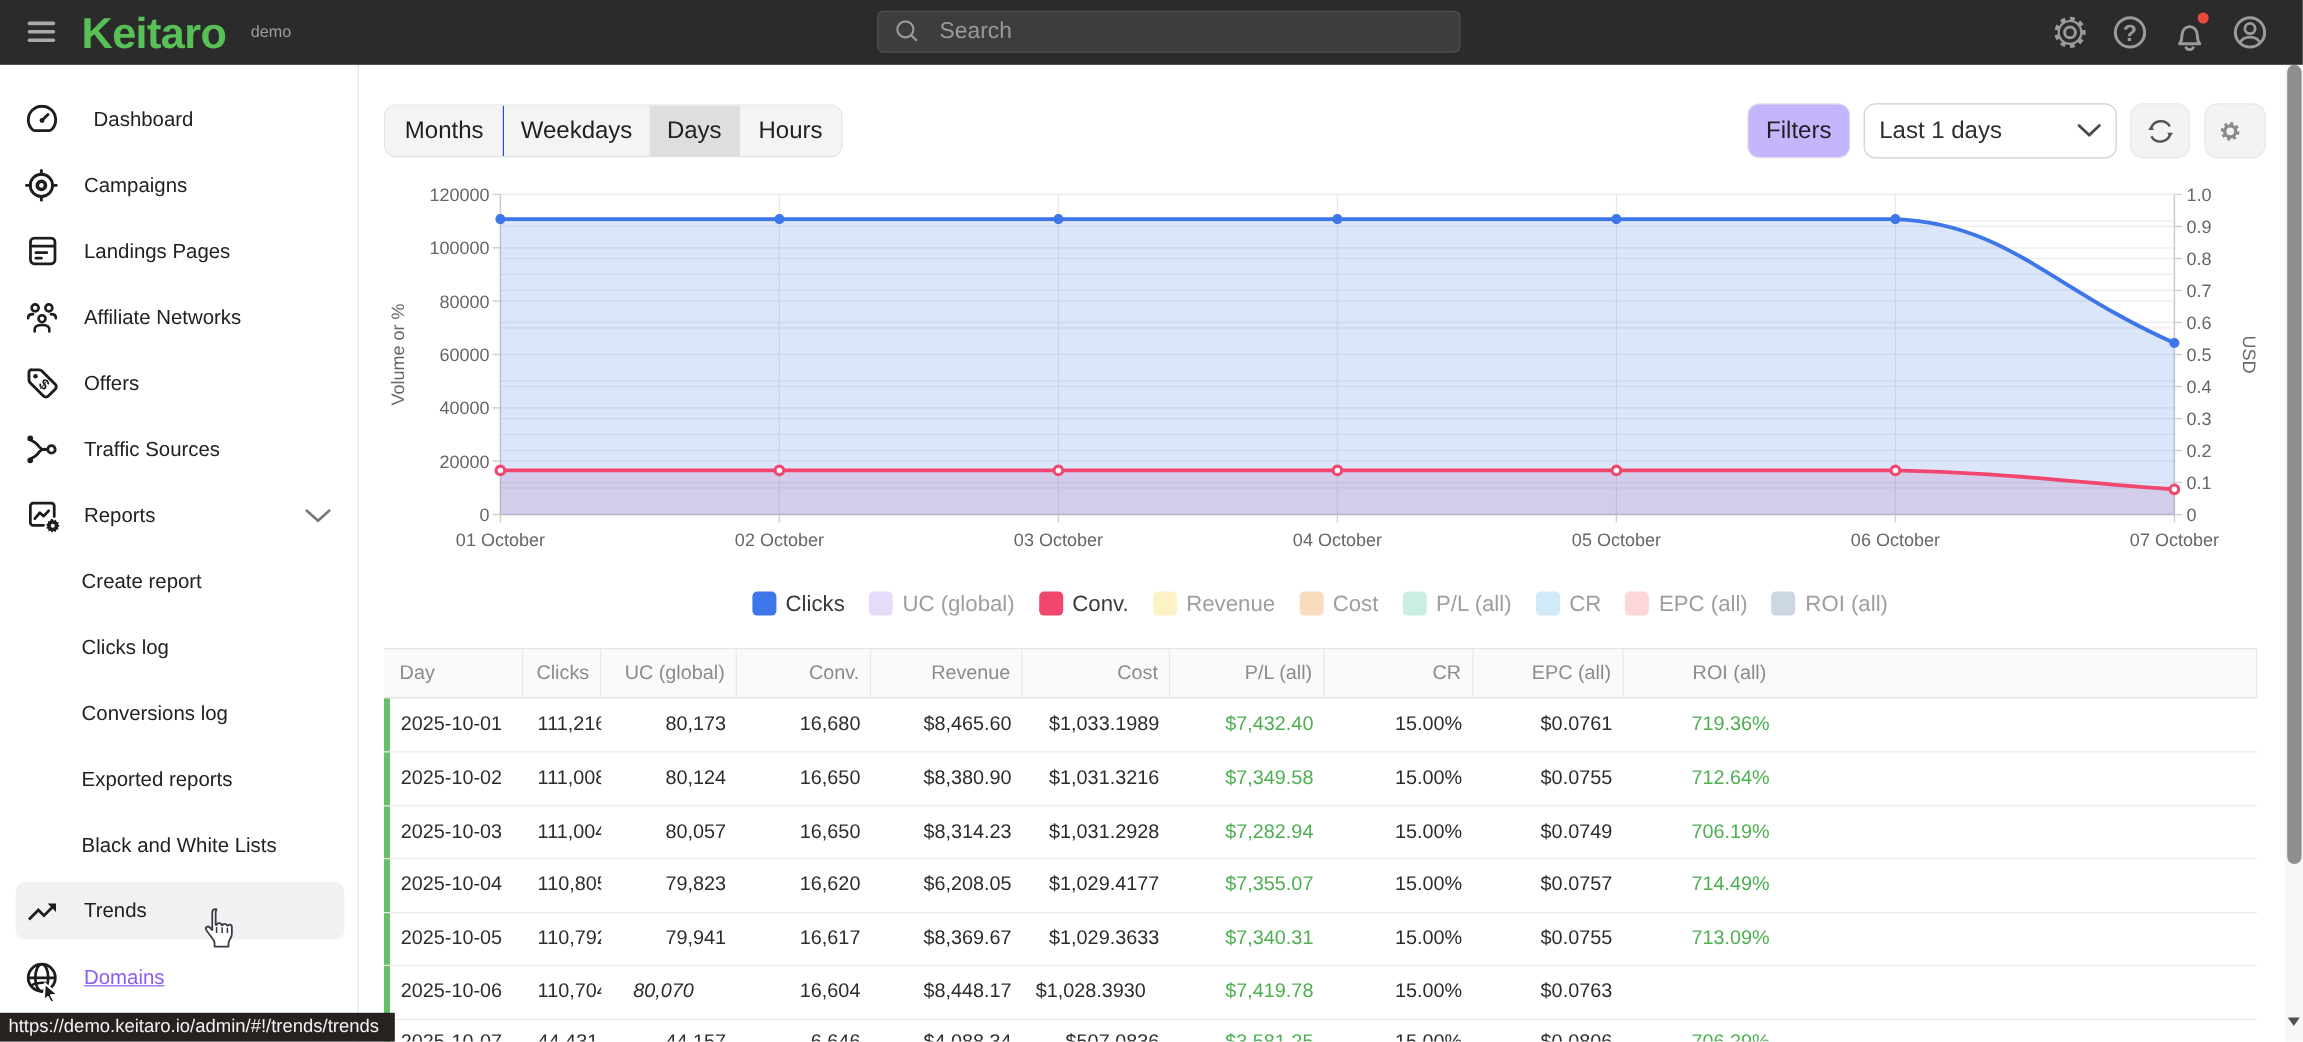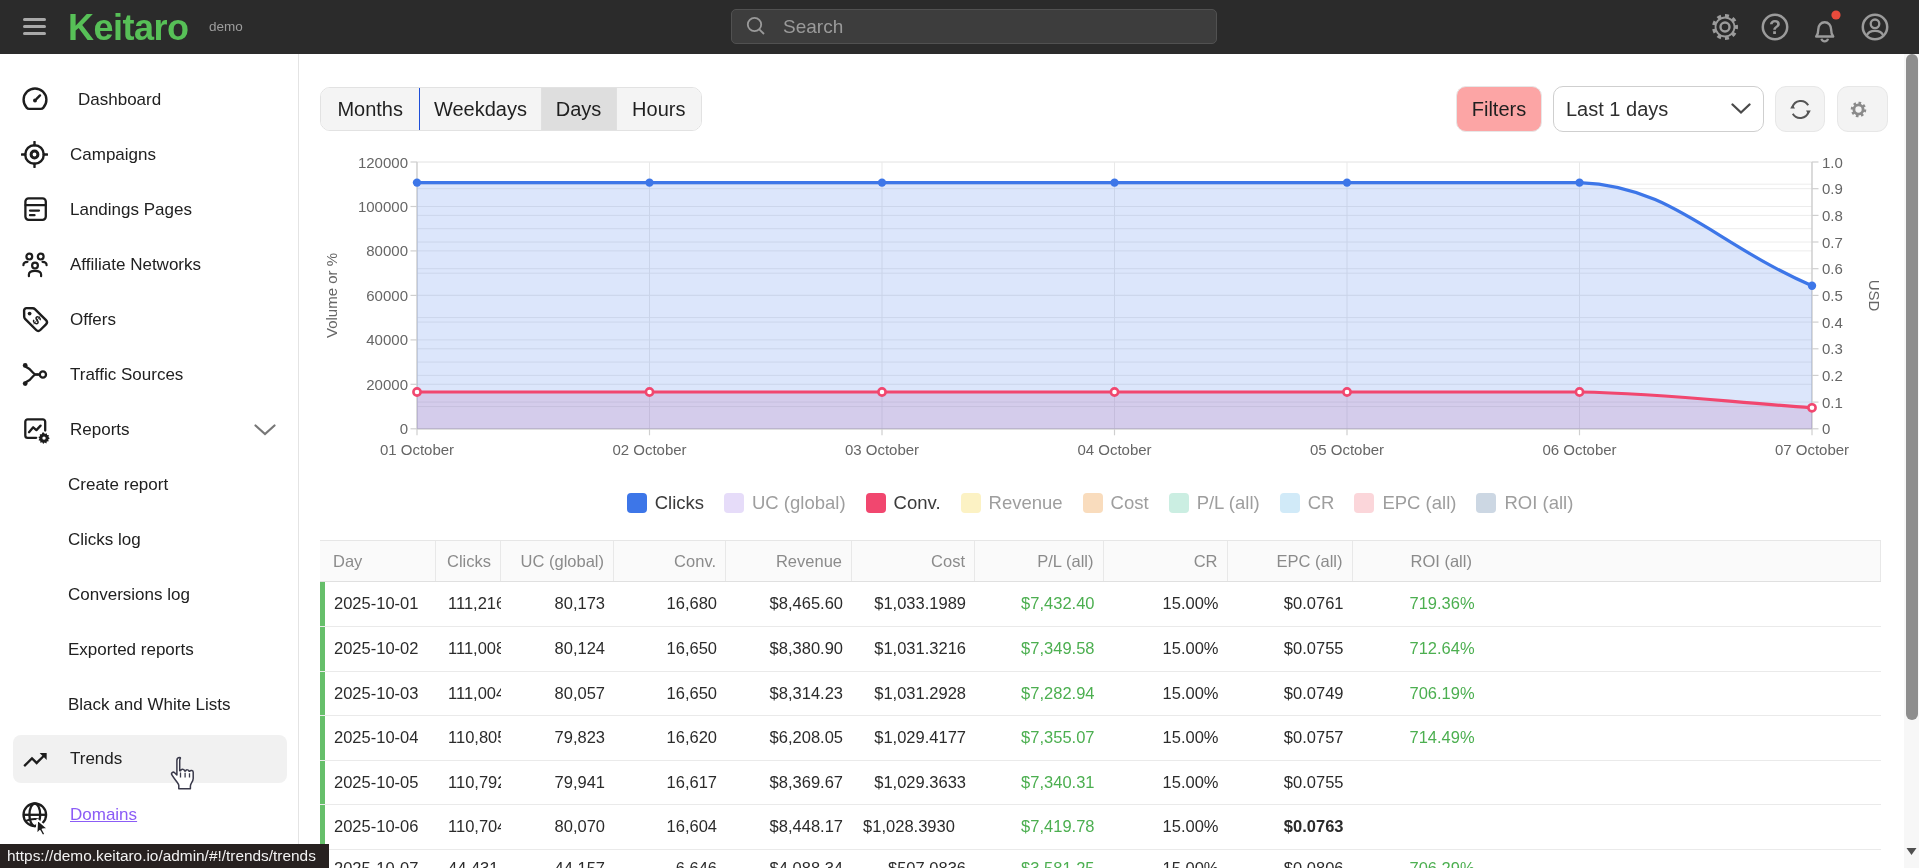--- a/index.html
+++ b/index.html
@@ -119,21 +119,21 @@
 <path fill="#fff" stroke="#39394a" stroke-width="1.5" stroke-linejoin="round" d="M9.7 1.6 C8.1 1.6 6.9 2.8 6.9 4.4 L6.9 19 L4.6 16.7 C3.1 15.3 0.7 16.9 1.9 18.9 C3.1 20.9 5.3 23.8 6.4 25.3 C7.7 27.1 8.8 28.2 8.8 29.6 L8.8 32.8 L20.4 32.8 L20.4 30.3 C20.4 29.3 20.7 28.2 21.4 27.1 C22.3 25.7 23.2 24.4 23.2 22.5 L23.2 16.3 C23.2 14.3 20.5 13.9 19.9 15.3 L19.1 15.3 C18.8 13.5 15.9 13.4 15.5 15 L14.6 14.9 C14.4 12.8 11.0 12.7 10.7 14.7 L9.7 14.8 L9.7 4.4 C9.7 2.8 11.3 1.6 9.7 1.6 Z"></path>
 <path fill="none" stroke="#39394a" stroke-width="1.3" d="M10.5 16.5 L10.5 21.5 M15.1 16.7 L15.1 21.5 M19.5 17.2 L19.5 21.5"></path>
 </svg>
 <div class="abs" style="left:0;top:844px;width:329px;height:24px;background:#272120;color:#f2f2f2;font-size:15.4px;line-height:24px;padding-left:7px;z-index:60;">https://demo.keitaro.io/admin/#!/trends/trends</div>
 <div class="abs" style="left:320px;top:87px;height:44px;display:flex;border:1px solid #e2e2e2;border-radius:10px;overflow:hidden;">
 <div style="width:99.4px;background:#f4f4f4;border-right:1px solid #1d4ed8;font-size:20px;color:#1f1f1f;display:flex;align-items:center;justify-content:center;">Months</div>
 <div style="width:121.2px;background:#f4f4f4;border-right:1px solid #e0e0e0;font-size:20px;color:#1f1f1f;display:flex;align-items:center;justify-content:center;">Weekdays</div>
 <div style="width:75px;background:#dedede;border-right:1px solid #e0e0e0;font-size:20px;color:#1f1f1f;display:flex;align-items:center;justify-content:center;">Days</div>
 <div style="width:84.4px;background:#f4f4f4;font-size:20px;color:#1f1f1f;display:flex;align-items:center;justify-content:center;">Hours</div>
 </div>
-<div class="abs" style="left:1456px;top:86px;width:86px;height:46px;background:#fca5a5;border:1px solid #e7e7e7;border-radius:10px;font-size:20px;color:#1f1f1f;display:flex;align-items:center;justify-content:center;">Filters</div>
+<div class="abs" style="left:1456px;top:86px;width:86px;height:46px;background:#c4b5fd;border:1px solid #e7e7e7;border-radius:10px;font-size:20px;color:#1f1f1f;display:flex;align-items:center;justify-content:center;">Filters</div>
 <div class="abs" style="left:1553px;top:86px;width:211px;height:46px;background:#fff;border:1px solid #cfcfcf;border-radius:10px;"></div>
 <div class="abs" style="left:1566px;top:86px;height:46px;line-height:46px;font-size:20px;color:#2f2f2f;">Last 1 days</div>
 <svg class="abs" style="left:1731px;top:103px;" width="20" height="12" viewBox="0 0 20 12" fill="none" stroke="#4a4a4a" stroke-width="2.3" stroke-linecap="round">
     <path d="M1.5 1.5 L10 9.5 L18.5 1.5"></path>
   </svg>
 <div class="abs" style="left:1775px;top:86px;width:50px;height:46px;background:#f3f3f3;border:1px solid #e7e7e7;border-radius:11px;"></div>
 <svg class="abs" style="left:1788px;top:97px;" width="25" height="25" viewBox="0 0 25 25" fill="none" stroke="#555" stroke-width="2">
 <path d="M4.5 10.2 A8.6 8.6 0 0 1 20.2 8.3"></path>
 <path d="M20.5 14.8 A8.6 8.6 0 0 1 4.8 16.7"></path>
 <path fill="#555" stroke="none" d="M2.2 11.4 L7.0 11.4 L4.6 7.6 Z"></path>
@@ -351,31 +351,32 @@
 <div style="display:flex;height:44.63px;border-bottom:1px solid #eaeaea;font-size:16.5px;color:#2b2b2b;">
 <div style="width:116px;line-height:43.6px;white-space:nowrap;text-align:left;padding-left:9px;border-left:5px solid #66bf6a;">2025-10-05</div>
 <div style="width:65px;line-height:43.6px;white-space:nowrap;text-align:left;padding-left:12px;overflow:hidden;">110,792</div>
 <div style="width:113px;line-height:43.6px;white-space:nowrap;text-align:right;padding-right:9px;">79,941</div>
 <div style="width:112px;line-height:43.6px;white-space:nowrap;text-align:right;padding-right:9px;">16,617</div>
 <div style="width:126px;line-height:43.6px;white-space:nowrap;text-align:right;padding-right:9px;">$8,369.67</div>
 <div style="width:123px;line-height:43.6px;white-space:nowrap;text-align:right;padding-right:9px;">$1,029.3633</div>
 <div style="width:128.5px;line-height:43.6px;white-space:nowrap;text-align:right;padding-right:9px;color:#4caf50;">$7,340.31</div>
 <div style="width:124px;line-height:43.6px;white-space:nowrap;text-align:right;padding-right:9px;">15.00%</div>
 <div style="width:125px;line-height:43.6px;white-space:nowrap;text-align:right;padding-right:9px;">$0.0755</div>
+<div style="width:528.5px;line-height:43.6px;white-space:nowrap;text-align:left;padding-left:57px;color:#4caf50;">713.09%</div>
 </div>
 <div style="display:flex;height:44.63px;border-bottom:1px solid #eaeaea;font-size:16.5px;color:#2b2b2b;">
 <div style="width:116px;line-height:43.6px;white-space:nowrap;text-align:left;padding-left:9px;border-left:5px solid #66bf6a;">2025-10-06</div>
 <div style="width:65px;line-height:43.6px;white-space:nowrap;text-align:left;padding-left:12px;overflow:hidden;">110,704</div>
-<div style="width:113px;line-height:43.6px;white-space:nowrap;text-align:right;padding-right:9px;">80,070</div>
+<div style="width:113px;line-height:43.6px;white-space:nowrap;text-align:center;padding-right:9px;font-style:italic;">80,070</div>
 <div style="width:112px;line-height:43.6px;white-space:nowrap;text-align:right;padding-right:9px;">16,604</div>
 <div style="width:126px;line-height:43.6px;white-space:nowrap;text-align:right;padding-right:9px;">$8,448.17</div>
 <div style="width:123px;line-height:43.6px;white-space:nowrap;text-align:center;padding-right:9px;">$1,028.3930</div>
 <div style="width:128.5px;line-height:43.6px;white-space:nowrap;text-align:right;padding-right:9px;color:#4caf50;">$7,419.78</div>
 <div style="width:124px;line-height:43.6px;white-space:nowrap;text-align:right;padding-right:9px;">15.00%</div>
-<div style="width:125px;line-height:43.6px;white-space:nowrap;text-align:right;padding-right:9px;font-weight:bold;">$0.0763</div>
+<div style="width:125px;line-height:43.6px;white-space:nowrap;text-align:right;padding-right:9px;">$0.0763</div>
 </div>
 <div style="height:18px;overflow:hidden;">
       <div style="margin-top:-3px;">
 <div style="display:flex;height:44.63px;border-bottom:1px solid #eaeaea;font-size:16.5px;color:#2b2b2b;">
 <div style="width:116px;line-height:43.6px;white-space:nowrap;text-align:left;padding-left:9px;border-left:5px solid #66bf6a;">2025-10-07</div>
 <div style="width:65px;line-height:43.6px;white-space:nowrap;text-align:left;padding-left:12px;overflow:hidden;">44,431</div>
 <div style="width:113px;line-height:43.6px;white-space:nowrap;text-align:right;padding-right:9px;">44,157</div>
 <div style="width:112px;line-height:43.6px;white-space:nowrap;text-align:right;padding-right:9px;">6,646</div>
 <div style="width:126px;line-height:43.6px;white-space:nowrap;text-align:right;padding-right:9px;">$4,088.34</div>
 <div style="width:123px;line-height:43.6px;white-space:nowrap;text-align:right;padding-right:9px;">$507.0836</div>

